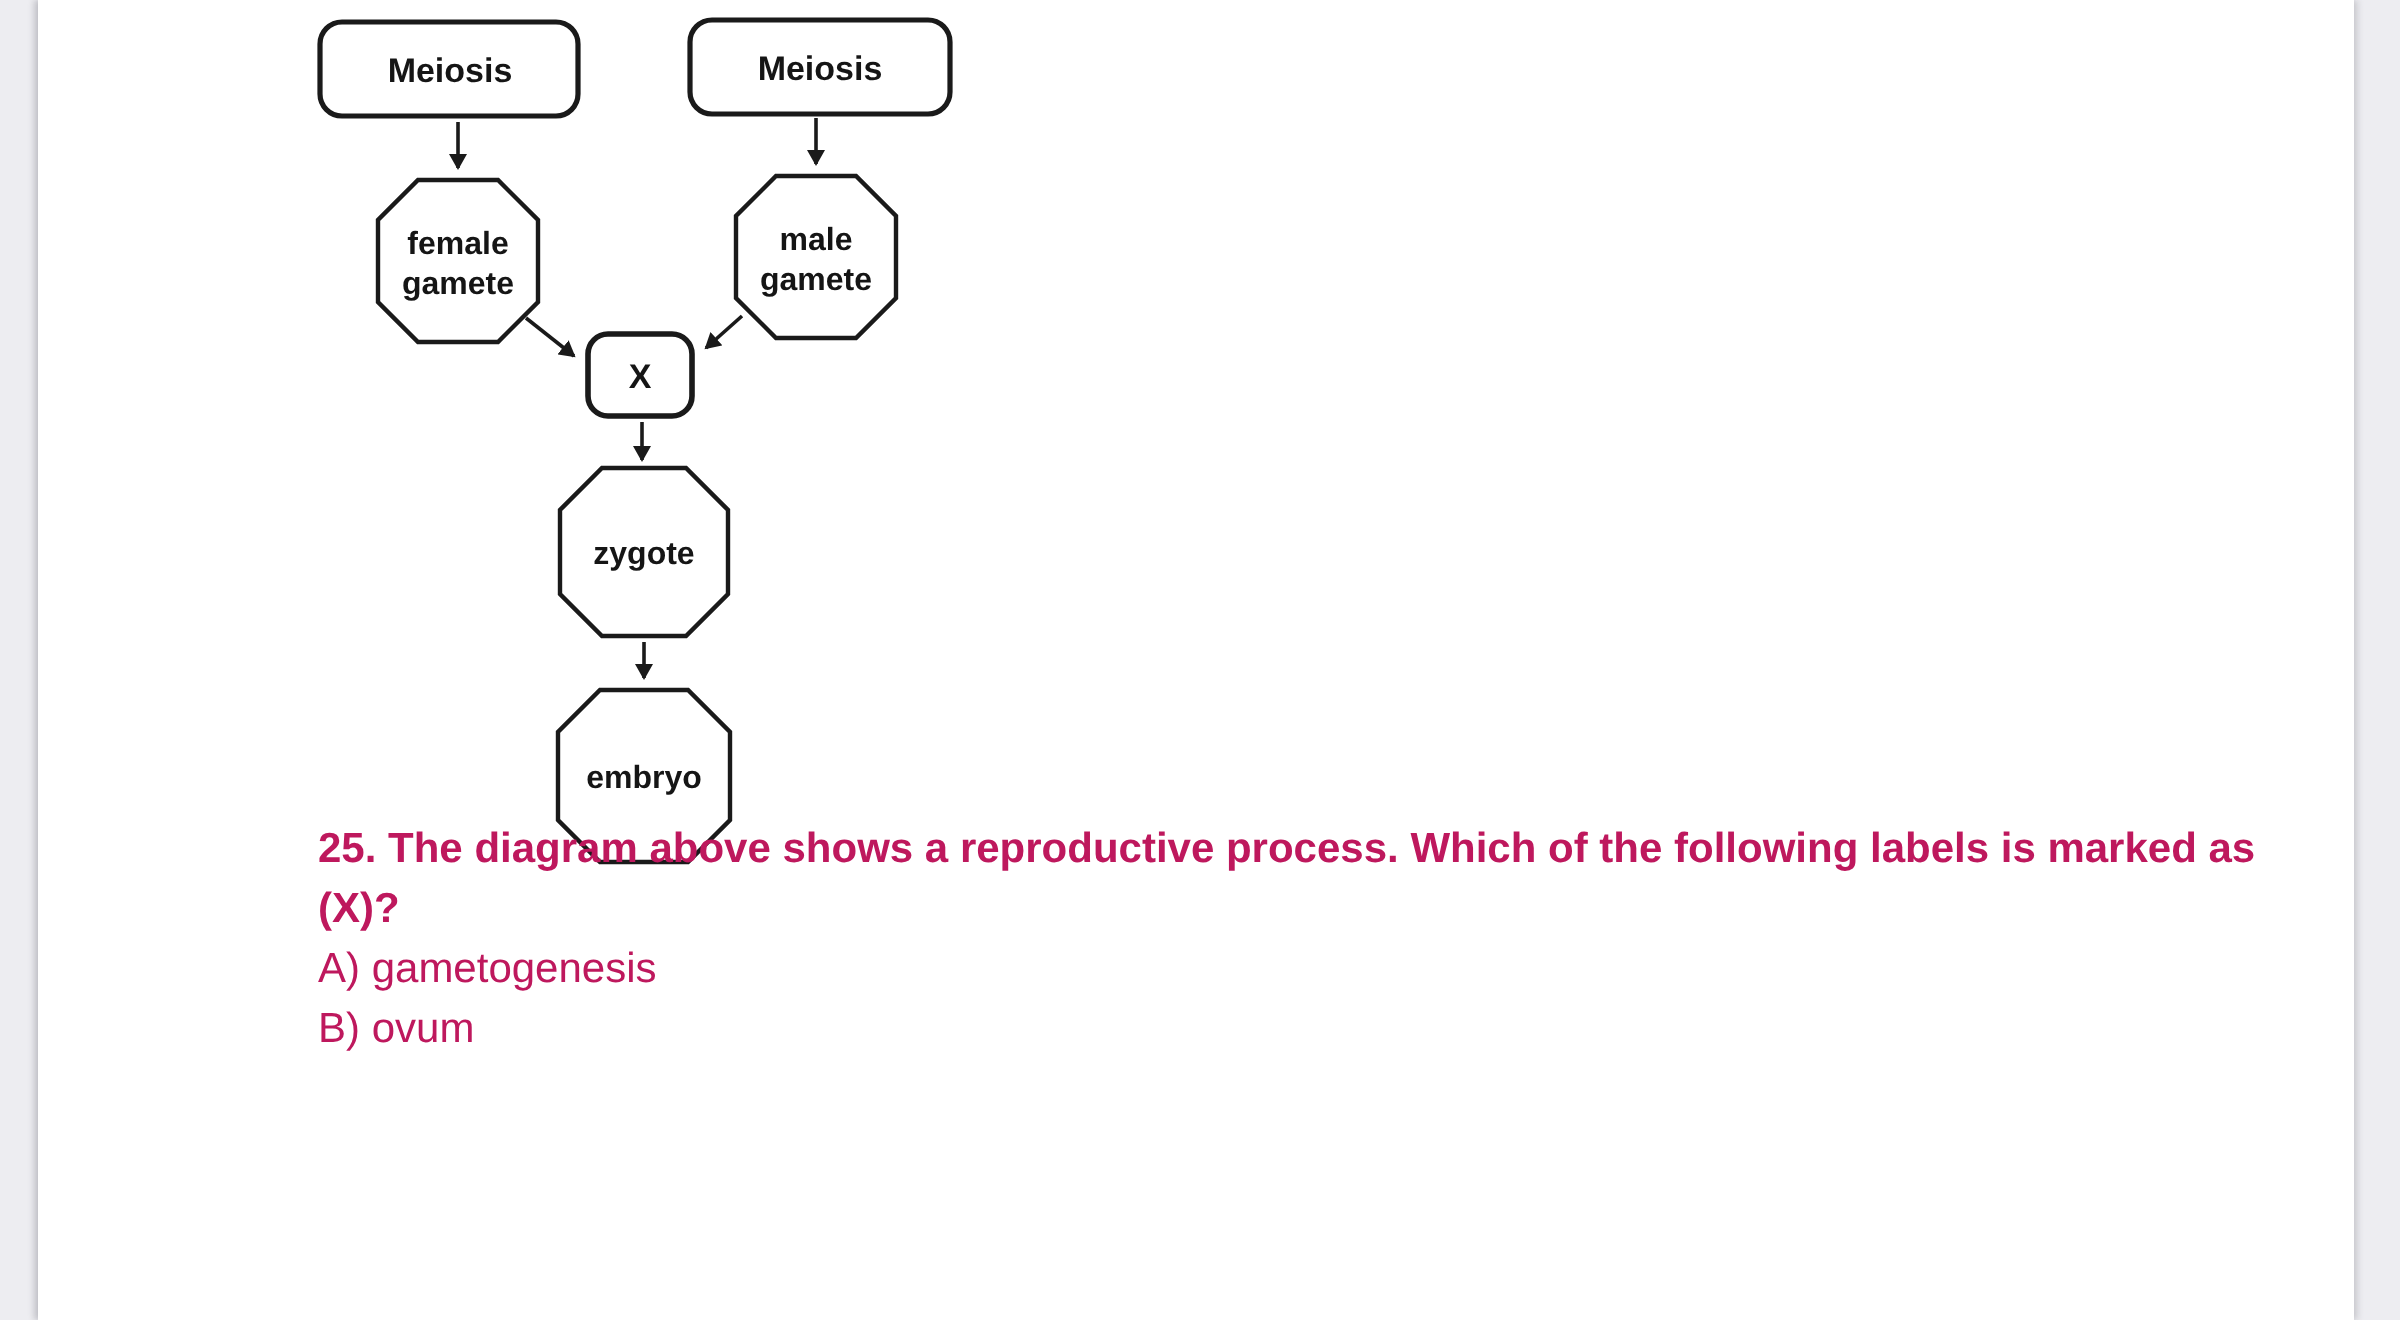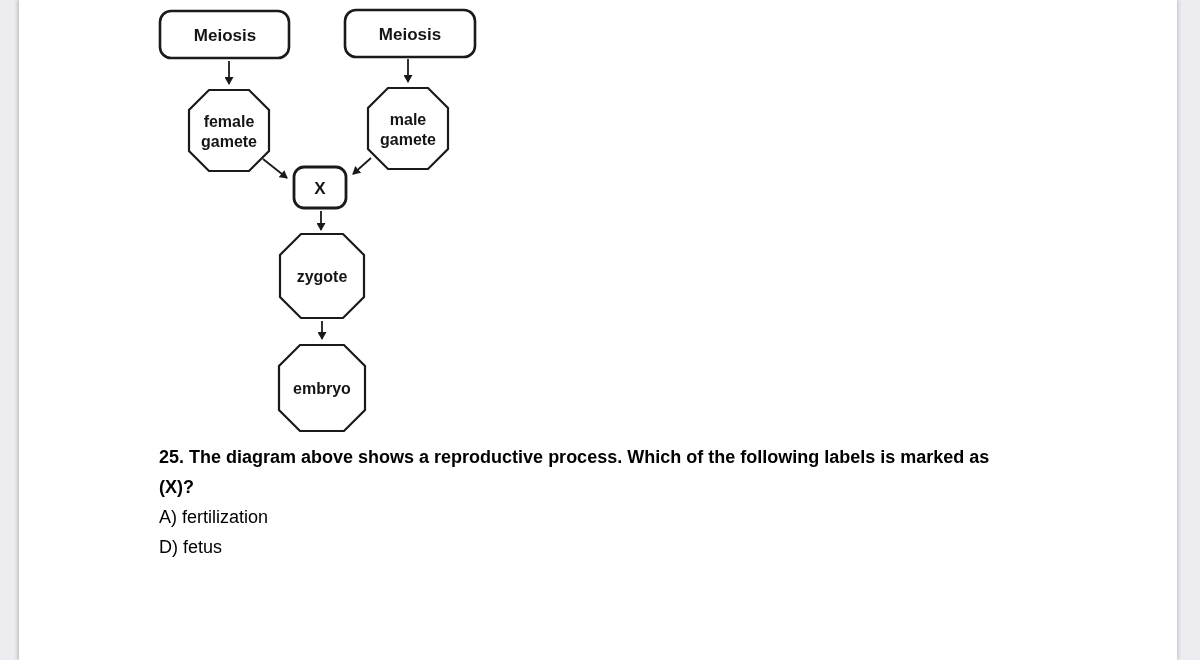--- a/index.html
+++ b/index.html
@@ -41,24 +41,24 @@
     stroke: #1a1a1a;
   }
   .flow-line {
     stroke: #1a1a1a;
     stroke-width: 1.8;
     fill: none;
   }
   .question-block {
     position: absolute;
     left: 159px;
-    top: 442px;
+    top: 410px;
     width: 960px;
-    color: #000000;
-    font-size: 18px;
+    color: #be185d;
+    font-size: 21px;
   }
   .q-line {
     line-height: 30px;
     white-space: nowrap;
   }
   .q-bold {
     font-weight: bold;
   }
 </style>
 </head>
@@ -115,15 +115,15 @@
 
   <g>
     <polygon class="node-shape" stroke-width="2.2" points="300,345 344,345 365,366 365,410 344,431 300,431 279,410 279,366"></polygon>
     <text x="322" y="394" font-size="16">embryo</text>
   </g>
 </svg>
 
 <div class="question-block">
   <div class="q-line q-bold">25. The diagram above shows a reproductive process. Which of the following labels is marked as</div>
   <div class="q-line q-bold">(X)?</div>
-  <div class="q-line">A) fertilization</div>
-  <div class="q-line">D) fetus</div>
+  <div class="q-line">A) gametogenesis</div>
+  <div class="q-line">B) ovum</div>
 </div>
 
 </body></html>

